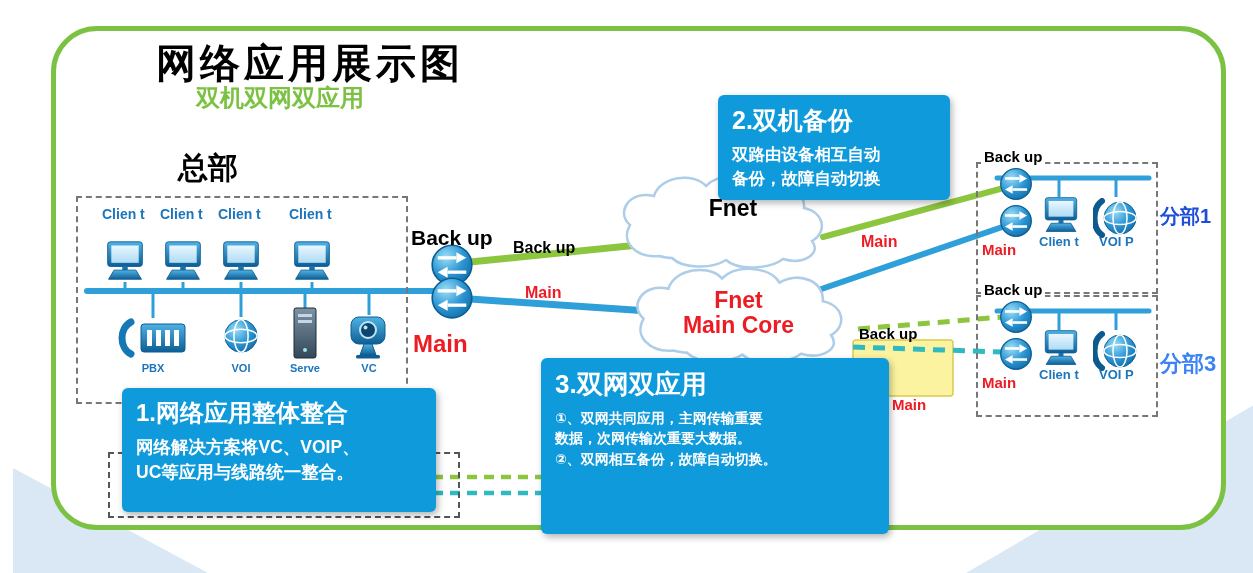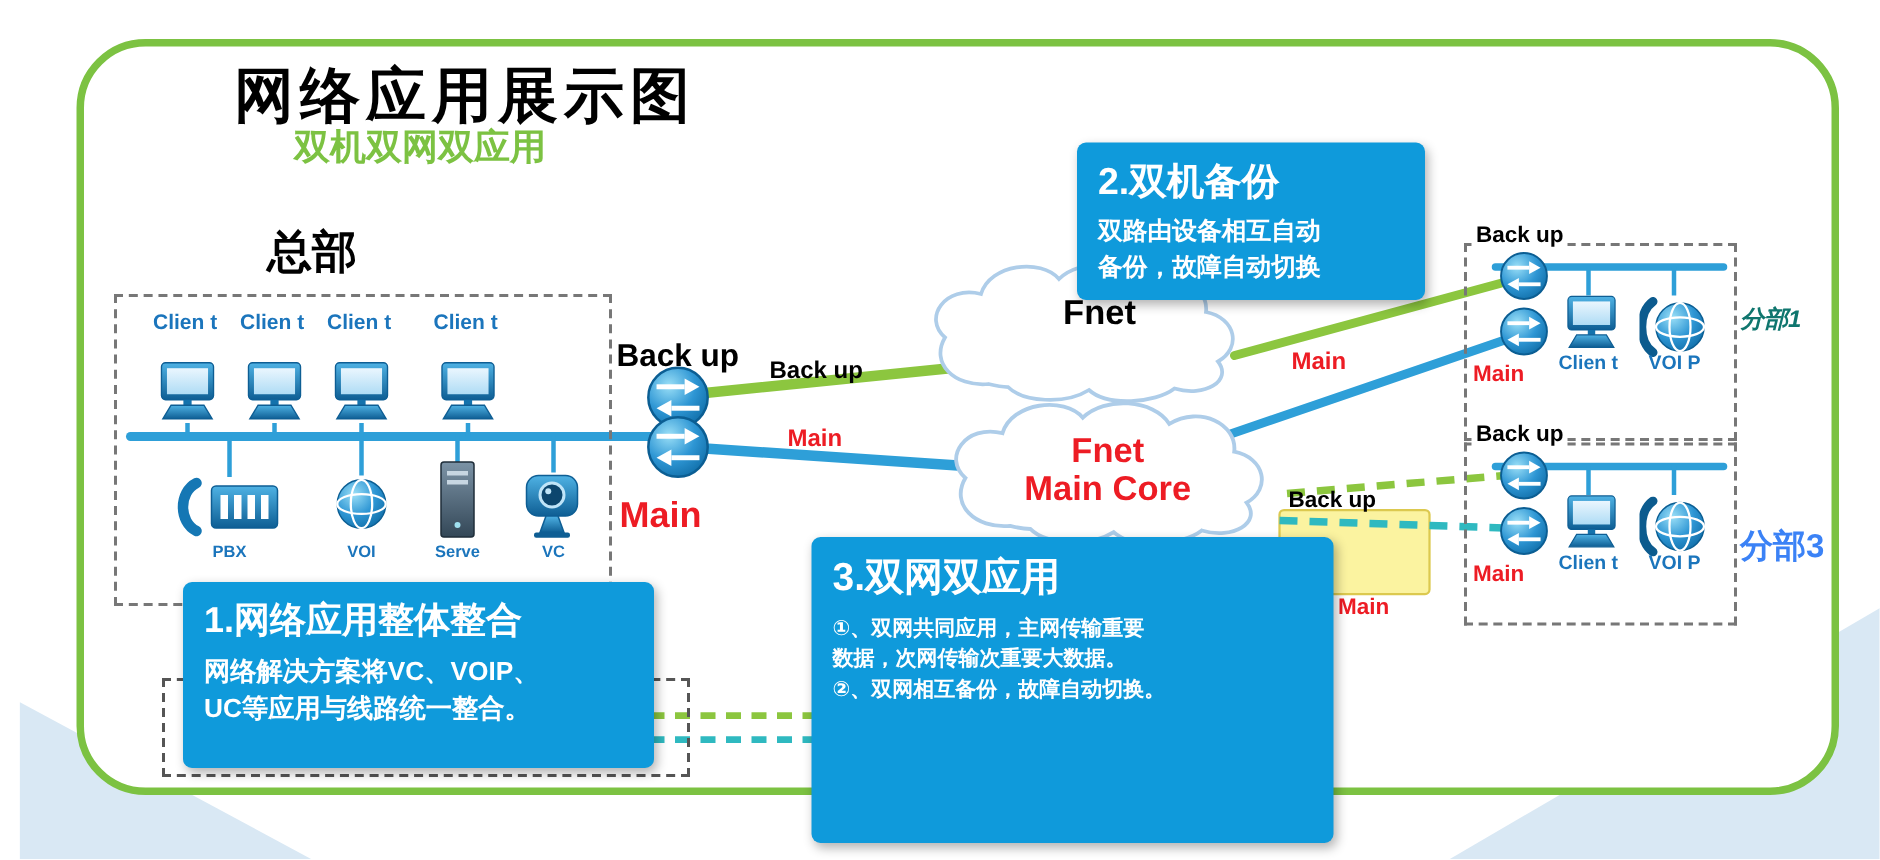--- a/index.html
+++ b/index.html
@@ -26,21 +26,21 @@
   .callout{position:absolute;background:#0F9ADB;border-radius:6px;color:#fff;z-index:6;
            box-shadow:2px 3px 7px rgba(0,0,0,.3);padding:9px 14px;box-sizing:border-box;}
   .callout h3{margin:0 0 6px 0;font-weight:bold;}
   .callout .body{font-weight:bold;white-space:pre-line;line-height:1.45;}
   .c1{left:109px;top:388px;width:314px;height:124px;}
   .c1 h3{font-size:24px;}
   .c1 .body{font-size:17.5px;}
   .c2{left:705px;top:95px;width:232px;height:105px;}
   .c2 h3{font-size:25px;}
   .c2 .body{font-size:16.5px;}
-  .c3{left:528px;top:358px;width:348px;height:204px;}
+  .c3{left:528px;top:358px;width:348px;height:176px;}
   .c3 h3{font-size:26px;}
   .c3 .body{font-size:14px;}
   .small-lbl{font-size:15px;}
 </style>
 </head>
 <body>
 
 <div class="canvas">
 
   <svg width="0" height="0" style="position:absolute">
@@ -253,21 +253,21 @@
   <svg class="icon" style="left:1080px;top:198px;" width="46" height="40" viewBox="0 0 46 40">
     <path d="M9 3 C-1 10 -1 30 9 37" stroke="#0C5B8E" stroke-width="6" fill="none" stroke-linecap="round"></path>
     <circle cx="27" cy="20" r="16" fill="url(#gRouter)" stroke="#0B5E93"></circle>
     <g stroke="#fff" stroke-width="1.5" fill="none">
         <ellipse cx="27" cy="20" rx="7" ry="16"></ellipse>
         <ellipse cx="27" cy="20" rx="16" ry="6.5"></ellipse>
       </g>
   </svg>
   <div class="lbl blue wrap" style="left:1026px;top:235px;width:44px;font-size:13px;font-weight:600;">Clien t</div>
   <div class="lbl blue wrap" style="left:1086px;top:235px;width:36px;font-size:13px;font-weight:600;">VOI P</div>
-  <div class="lbl" style="left:1147px;top:203px;font-size:16px;color:#0f766e;font-style:italic;">分部1</div>
+  <div class="lbl" style="left:1147px;top:203px;font-size:20px;color:#1d4ed8;">分部1</div>
 
   <div class="dashed-box" style="left:963px;top:295px;width:178px;height:118px;"></div>
   <div class="lbl small-lbl" style="left:968px;top:281px;color:#000;background:#fff;padding:0 3px;">Back up</div>
   <svg class="icon" style="left:986px;top:300px;" width="34" height="34" viewBox="0 0 40 40">
     <circle cx="20" cy="20" r="18" fill="url(#gRouter)" stroke="#0B5E93" stroke-width="1.5"></circle>
     <g fill="#fff">
         <rect x="7" y="12" width="17" height="3"></rect>
         <polygon points="24,8.5 33,13.5 24,18.5"></polygon>
         <rect x="16" y="25" width="17" height="3"></rect>
         <polygon points="16,21.5 7,26.5 16,31.5"></polygon>

